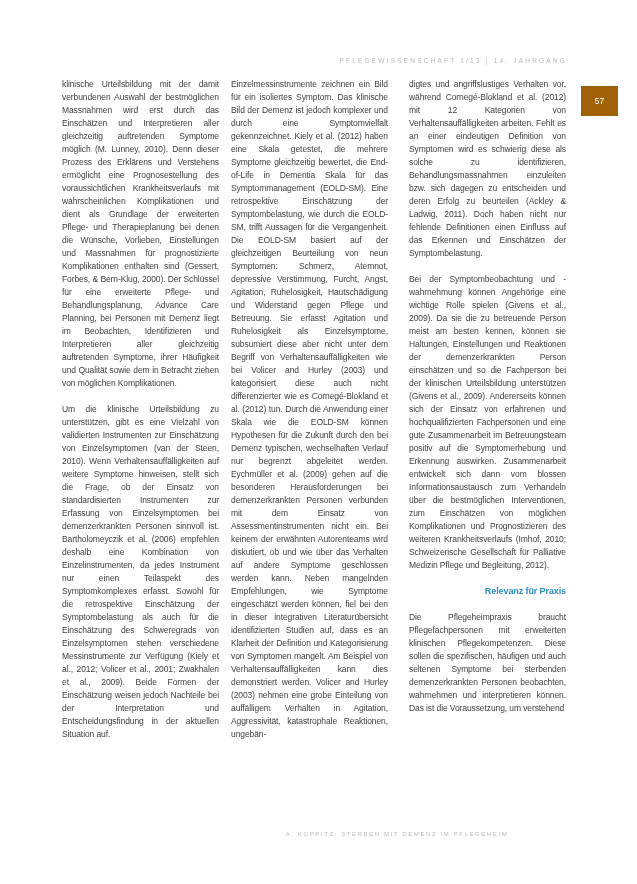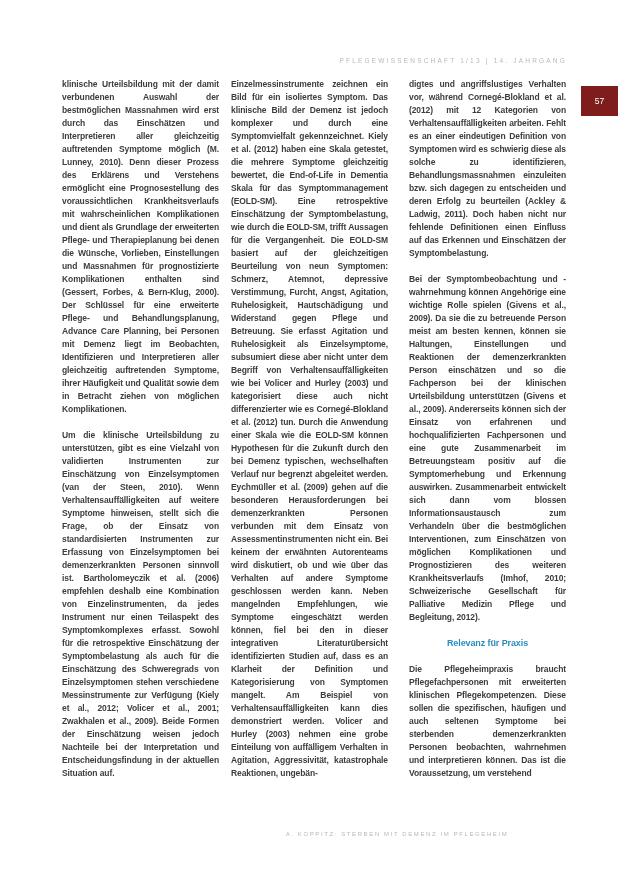--- a/index.html
+++ b/index.html
@@ -26,49 +26,49 @@
     color: #b8b8b8;
     text-transform: uppercase;
     white-space: nowrap;
   }
   .pagenum-badge {
     position: absolute;
     top: 86px;
     left: 581px;
     width: 37px;
     height: 30px;
-    background: #7f1d1d;
+    background: #a16207;
     color: #ffffff;
     font-size: 8.5px;
     line-height: 30px;
     text-align: center;
   }
   .col {
     position: absolute;
     top: 78px;
     width: 157px;
     font-size: 8.5px;
     line-height: 13px;
     color: #3d3d3d;
     text-align: justify;
     letter-spacing: -0.1px;
     hyphens: auto;
     -webkit-hyphens: auto;
     overflow-wrap: break-word;
   }
-  .col p { margin: 0 0 13px 0; font-weight: bold; }
+  .col p { margin: 0 0 13px 0; }
   .col p:last-child { margin-bottom: 8px; }
   .col1 { left: 62px; }
   .col2 { left: 231px; }
   .col3 { left: 409px; }
   .praxis-heading {
     color: #2b8cbe;
     font-weight: bold;
     font-size: 9px;
-    text-align: center;
+    text-align: right;
     margin: 0 0 13px 0;
   }
   .page-footer {
     position: absolute;
     top: 831px;
     left: 237px;
     width: 320px;
     text-align: center;
     font-size: 6px;
     letter-spacing: 1.6px;

